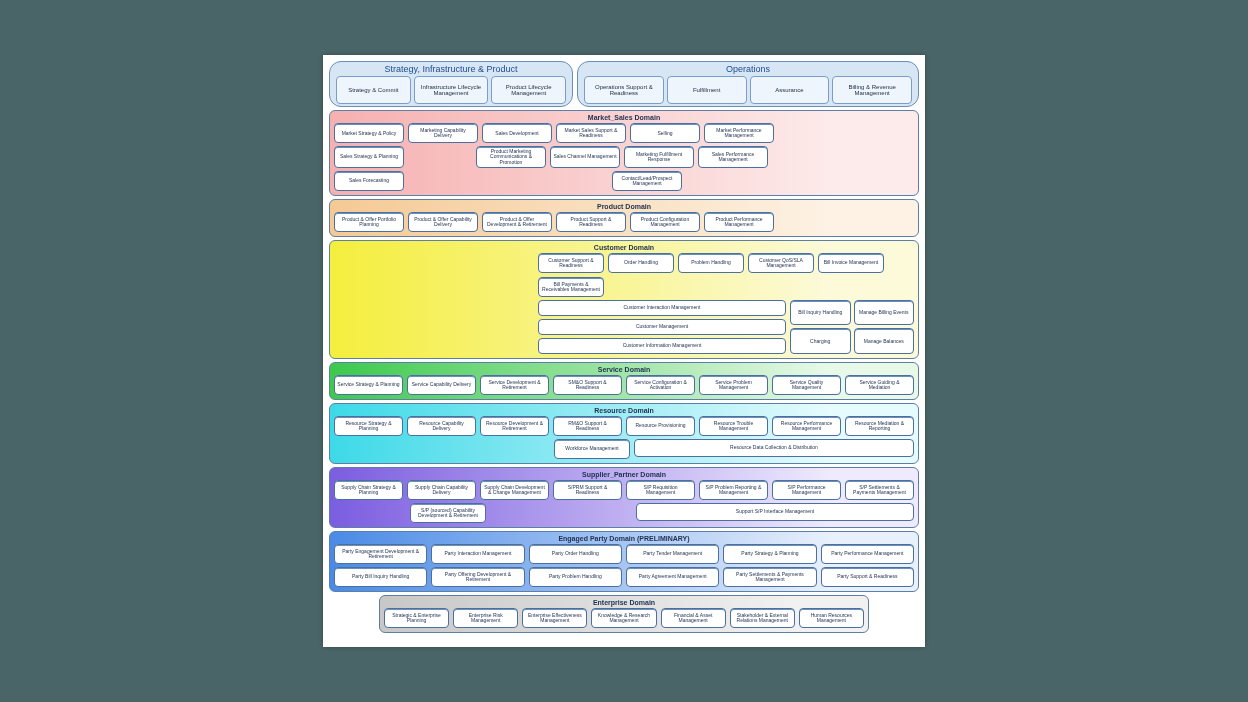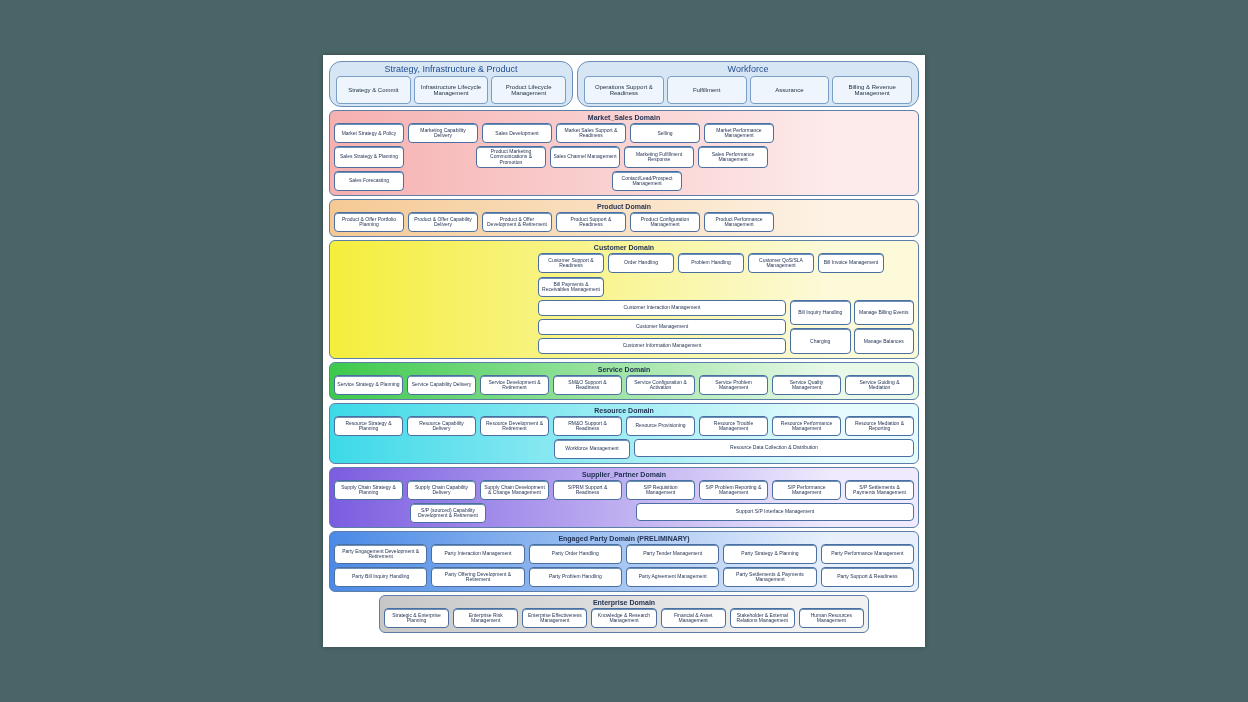--- a/index.html
+++ b/index.html
@@ -38,21 +38,21 @@
     <div class="topgroups">
       <div class="topgroup sip">
         <div class="topgroup-title">Strategy, Infrastructure &amp; Product</div>
         <div class="cols">
           <div class="col">Strategy &amp; Commit</div>
           <div class="col">Infrastructure Lifecycle Management</div>
           <div class="col">Product Lifecycle Management</div>
         </div>
       </div>
       <div class="topgroup ops">
-        <div class="topgroup-title">Workforce</div>
+        <div class="topgroup-title">Operations</div>
         <div class="cols">
           <div class="col">Operations Support &amp; Readiness</div>
           <div class="col">Fulfillment</div>
           <div class="col">Assurance</div>
           <div class="col">Billing &amp; Revenue Management</div>
         </div>
       </div>
     </div>
 
     <div class="domain d-market">

